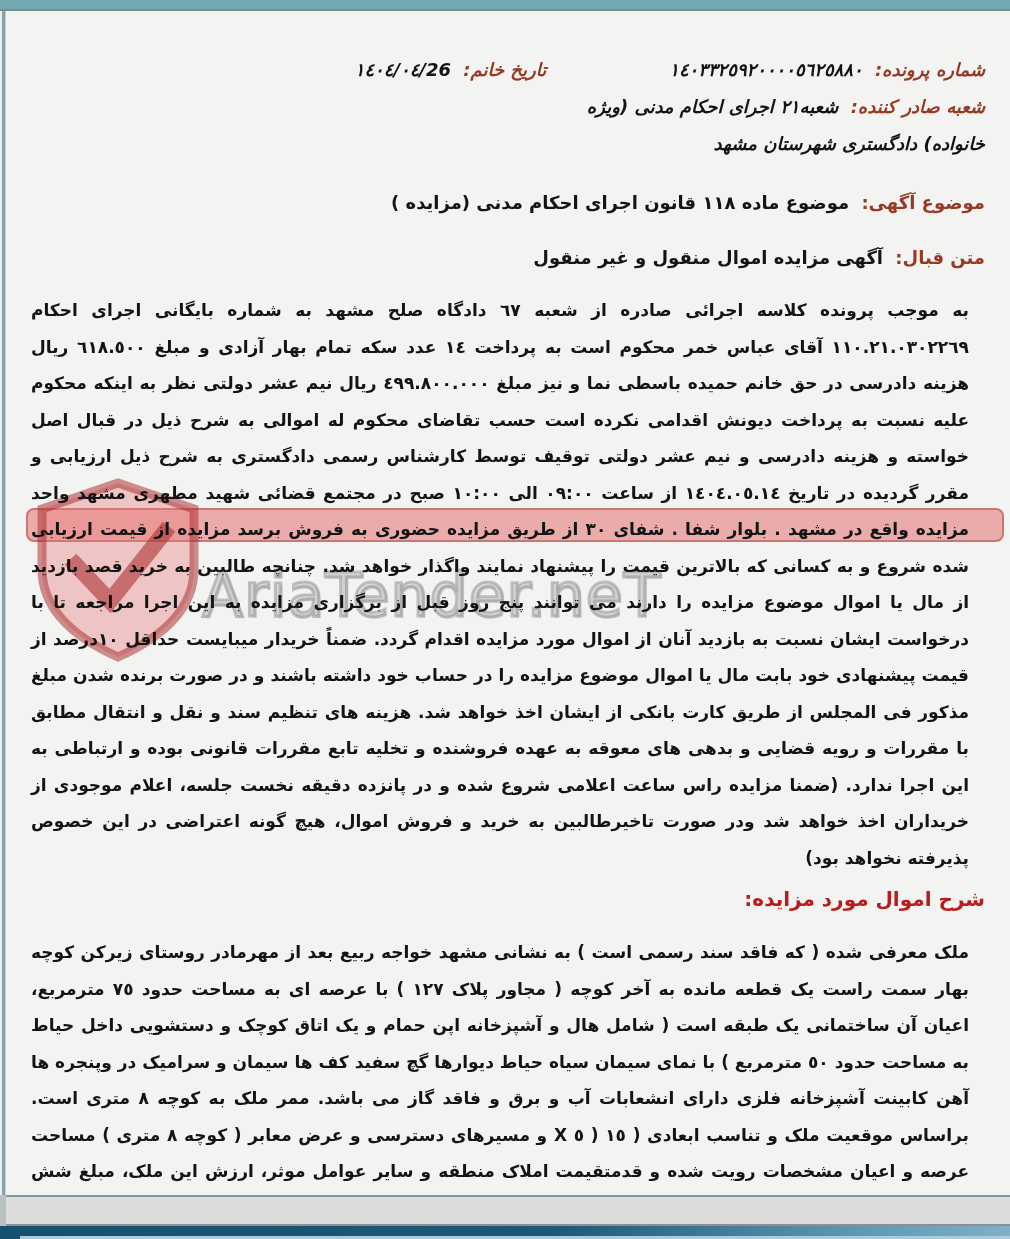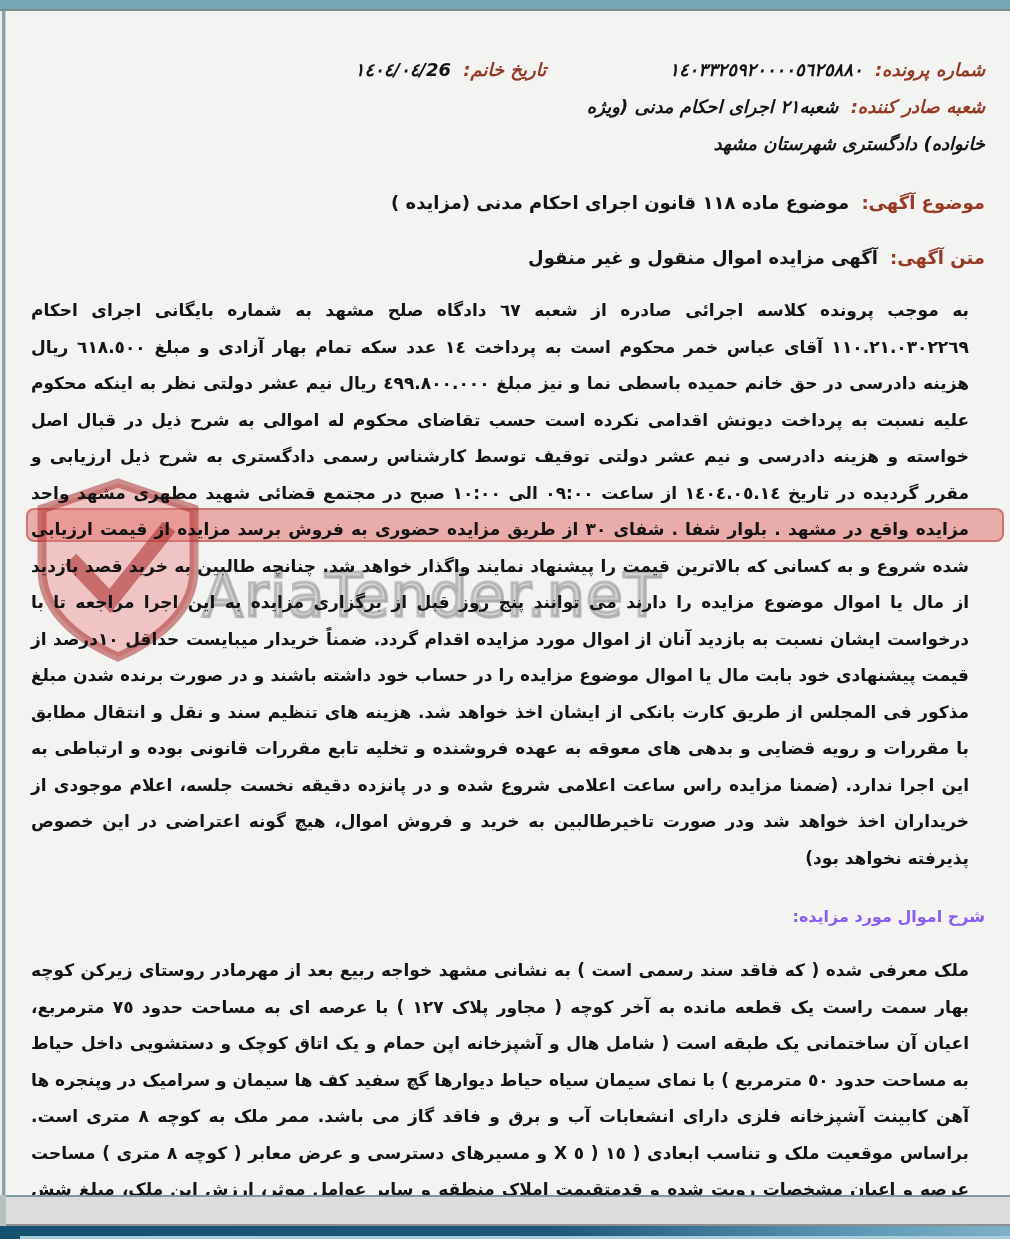--- a/index.html
+++ b/index.html
@@ -51,21 +51,21 @@
   .val{color:#141414;}
   .hdr-grid{display:grid;grid-template-columns:46% 54%;column-gap:0;}
   .hdr-cell{font-size:18px;line-height:37px;font-style:italic;}
   .hdr-grid .row2{}
   .lbl,.val{padding-left:6px;}
   .section-row{margin-top:27px;font-size:18px;line-height:28px;}
   .para{
     margin:20px 16px 0 0;font-size:17px;line-height:36.5px;
     text-align:justify;text-justify:inter-word;
   }
-  .assets-heading{margin-top:26px;font-size:16px;line-height:30px;color:#8b5cf6;}
+  .assets-heading{margin-top:8px;font-size:20px;line-height:30px;color:#b91c1c;}
 </style>
 </head>
 <body>
 
 <div class="top-bar"></div>
 
 <div class="page">
 
   <div class="watermark" aria-hidden="true">
     <div class="wm-band"></div>
@@ -92,21 +92,21 @@
         <span class="val">شعبه٢١ اجرای احکام مدنی (ویژه خانواده) دادگستری شهرستان مشهد</span>
       </div>
     </div>
 
     <div class="section-row">
       <span class="lbl">موضوع آگهی:</span>
       <span class="val">موضوع ماده ١١٨ قانون اجرای احکام مدنی (مزایده )</span>
     </div>
 
     <div class="section-row">
-      <span class="lbl">متن آگهی:</span>
+      <span class="lbl">متن قبال:</span>
       <span class="val">آگهی مزایده اموال منقول و غیر منقول</span>
     </div>
 
     <p class="para">به موجب پرونده کلاسه اجرائی صادره از شعبه ٦٧ دادگاه صلح  مشهد به شماره بایگانی اجرای احکام  ١١٠.٢١.٠٣٠٢٢٦٩ آقای عباس خمر  محکوم است به پرداخت ١٤ عدد سکه تمام  بهار آزادی و مبلغ ٦١٨.٥٠٠ ریال هزینه دادرسی  در حق خانم حمیده باسطی نما  و نیز مبلغ  ٤٩٩.٨٠٠.٠٠٠ ریال نیم عشر دولتی نظر به اینکه محکوم علیه نسبت به پرداخت دیونش اقدامی نکرده است حسب تقاضای محکوم له اموالی به شرح ذیل در قبال اصل خواسته و هزینه دادرسی و نیم عشر دولتی توقیف توسط کارشناس رسمی دادگستری به شرح ذیل ارزیابی و مقرر گردیده در تاریخ ١٤٠٤.٠٥.١٤ از ساعت ٠٩:٠٠ الی ١٠:٠٠ صبح در مجتمع قضائی شهید مطهری  مشهد واحد مزایده واقع در مشهد . بلوار شفا . شفای ٣٠ از طریق مزایده حضوری به فروش برسد مزایده از قیمت ارزیابی شده شروع و به کسانی که بالاترین قیمت را پیشنهاد نمایند واگذار خواهد شد. چنانچه طالبین به خرید قصد بازدید از مال یا اموال موضوع مزایده را دارند می توانند پنج روز قبل از برگزاری مزایده به این اجرا مراجعه تا با درخواست ایشان نسبت به بازدید آنان از اموال مورد مزایده اقدام گردد. ضمناً خریدار میبایست حداقل ١٠درصد از قیمت پیشنهادی خود بابت مال یا اموال موضوع مزایده را در حساب خود داشته باشند و در صورت برنده شدن مبلغ مذکور فی المجلس از طریق کارت بانکی از ایشان اخذ خواهد شد. هزینه های تنظیم سند و نقل و انتقال مطابق با مقررات و رویه قضایی و بدهی های معوقه به عهده فروشنده و تخلیه تابع مقررات قانونی بوده و ارتباطی به این اجرا ندارد. (ضمنا مزایده راس ساعت اعلامی شروع شده و در پانزده دقیقه نخست جلسه، اعلام موجودی  از خریداران اخذ خواهد شد ودر صورت تاخیرطالبین به خرید و فروش اموال، هیچ گونه اعتراضی در این خصوص پذیرفته نخواهد بود)</p>
 
     <div class="assets-heading">شرح اموال مورد مزایده:</div>
 
     <p class="para">ملک معرفی شده ( که فاقد سند رسمی است ) به نشانی مشهد خواجه ربیع بعد از مهرمادر روستای زیرکن کوچه بهار سمت راست یک قطعه مانده به آخر کوچه ( مجاور پلاک ١٢٧ ) با عرصه ای به مساحت حدود ٧٥ مترمربع، اعیان آن ساختمانی یک طبقه است ( شامل هال و آشپزخانه اپن حمام و یک اتاق کوچک و دستشویی داخل حیاط به مساحت حدود ٥٠ مترمربع ) با نمای سیمان سیاه حیاط دیوارها گچ سفید کف ها سیمان و سرامیک در وپنجره ها آهن کابینت آشپزخانه فلزی  دارای انشعابات آب و برق و فاقد گاز می باشد. ممر ملک به کوچه ٨ متری است. براساس موقعیت ملک و تناسب ابعادی ( ١٥ ( ٥ X و مسیرهای دسترسی و عرض معابر ( کوچه ٨ متری ) مساحت عرصه و اعیان  مشخصات رویت شده و قدمتقیمت املاک منطقه و سایر عوامل موثر، ارزش این ملک، مبلغ شش میلیارد میلیون ریال معادل ٦٠٠.٠٠٠.٠٠٠ تومان مطابق نظر کارشناس براوردد و از طریق مزایده بفروش می رسد .</p>
 
   </div>

